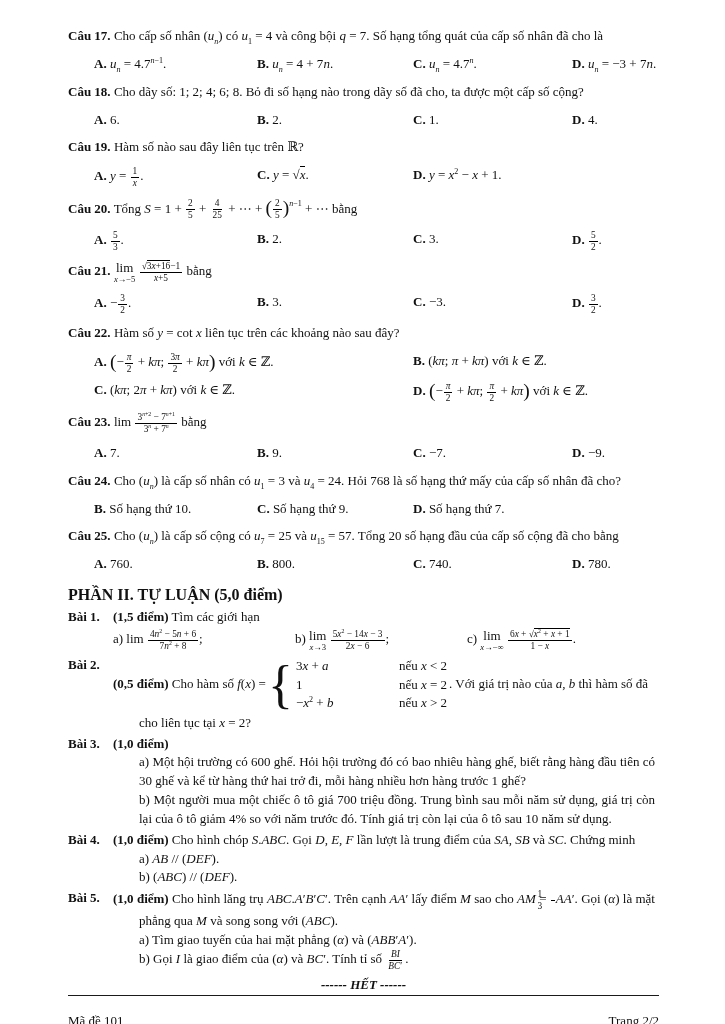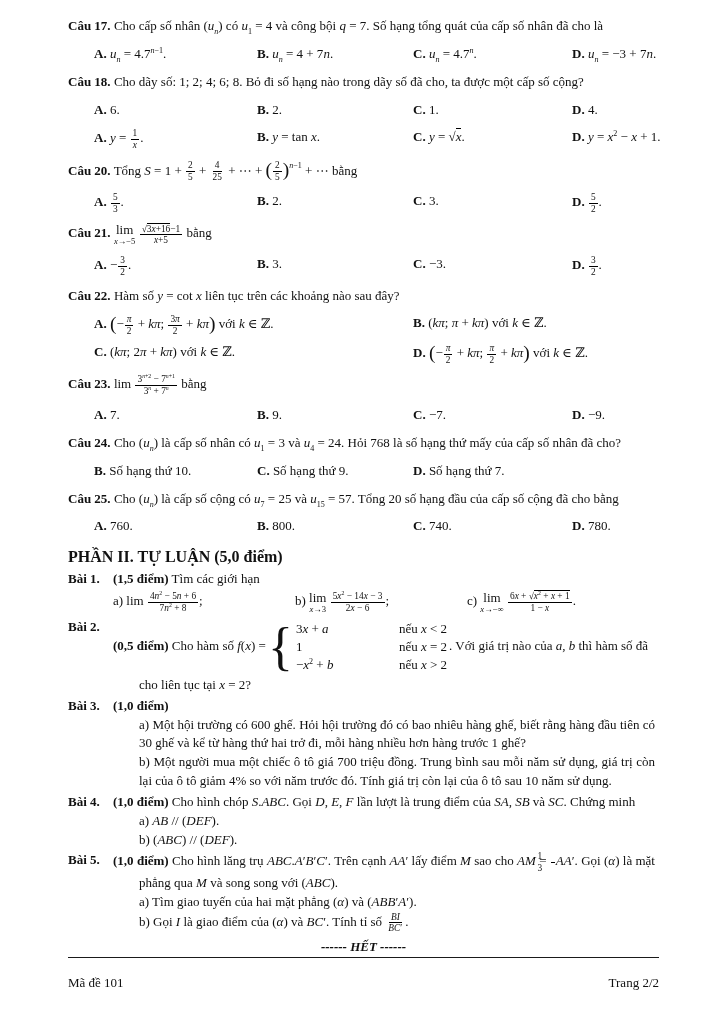--- a/index.html
+++ b/index.html
@@ -2,21 +2,21 @@
 <html><head>
 <meta charset="utf-8">
 <style>
   html,body{margin:0;padding:0;background:#fff;}
   .page{
     width:725px;height:1024px;margin:0 auto;background:#fff;color:#111;
     font-family:"Liberation Serif","DejaVu Serif",serif;
     font-size:13px;line-height:1.45;
     display:flex;flex-direction:column;overflow:hidden;box-sizing:border-box;
   }
-  .content{flex:1;padding:17px 66px 0 68px;}
+  .content{flex:1;padding:27px 66px 0 68px;}
   
   .q{margin:0 0 2px 0;}
   .stem{margin:0;text-align:justify;}
   .stem b, .opt b{font-weight:bold;}
   .opts{display:grid;grid-template-columns:163px 156px 159px 1fr;padding-left:17px;row-gap:6px;margin:9px;}
   .opts2{grid-template-columns:319px 1fr;}
   .opt{white-space:nowrap;}
   
   i{font-style:italic;}
   sup,sub{font-size:.62em;line-height:0;}
@@ -71,26 +71,26 @@
         <div class="q">
           <p class="stem"><b>Câu 18.</b> Cho dãy số: 1; 2; 4; 6; 8. Bỏ đi số hạng nào trong dãy số đã cho, ta được một cấp số cộng?</p>
           <div class="opts">
             <div class="opt"><b>A.</b> 6.</div>
             <div class="opt"><b>B.</b> 2.</div>
             <div class="opt"><b>C.</b> 1.</div>
             <div class="opt"><b>D.</b> 4.</div>
           </div>
         </div>
         <div class="q">
+          <p class="stem"><b>Câu 19.</b> Hàm số nào sau đây liên tục trên ℝ?</p>
           <div class="opts">
             <div class="opt"><b>A.</b> <i>y</i> = <span class="fr">
                 <span>1</span>
                 <span><i>x</i></span>
               </span>.</div>
-            <div class="opt"><b>B.</b> <i>y</i> = tan <i>x</i>.</div>
             <div class="opt"><b>C.</b> <i>y</i> = √<span class="ov"><i>x</i></span>.</div>
             <div class="opt"><b>D.</b> <i>y</i> = <i>x</i><sup>2</sup> − <i>x</i> + 1.</div>
           </div>
         </div>
         <div class="q">
           <p class="stem"><b>Câu 20.</b> Tổng <i>S</i> = 1 + <span class="fr">
               <span>2</span>
               <span>5</span>
             </span> + <span class="fr">
               <span>4</span>

